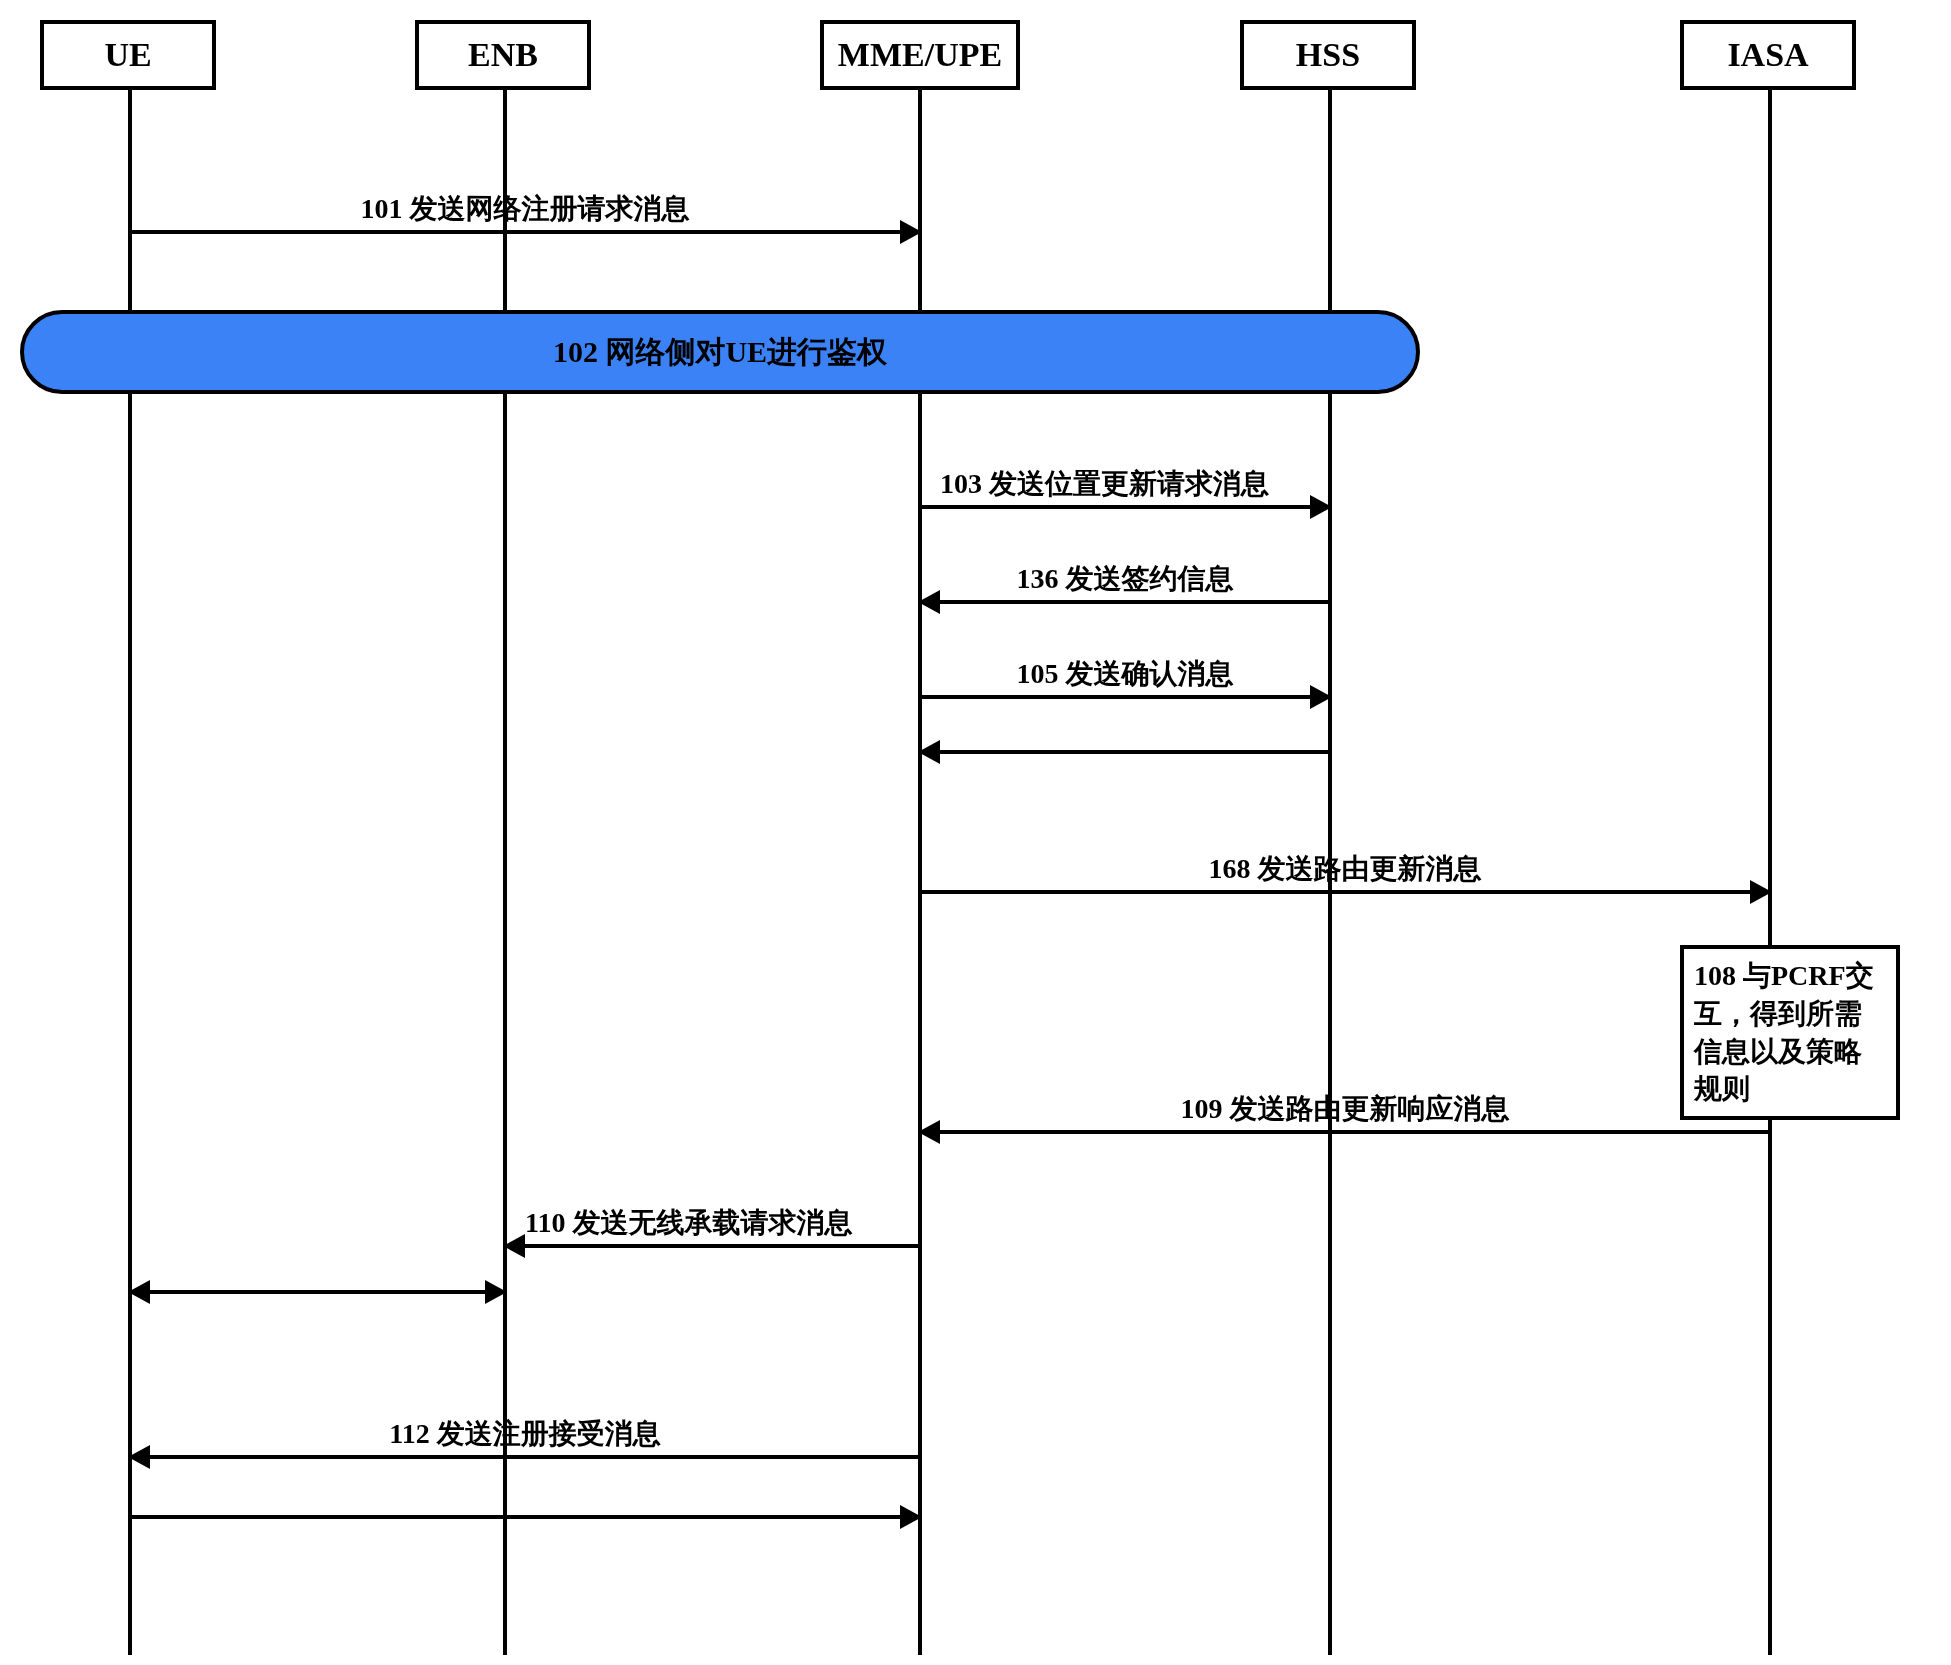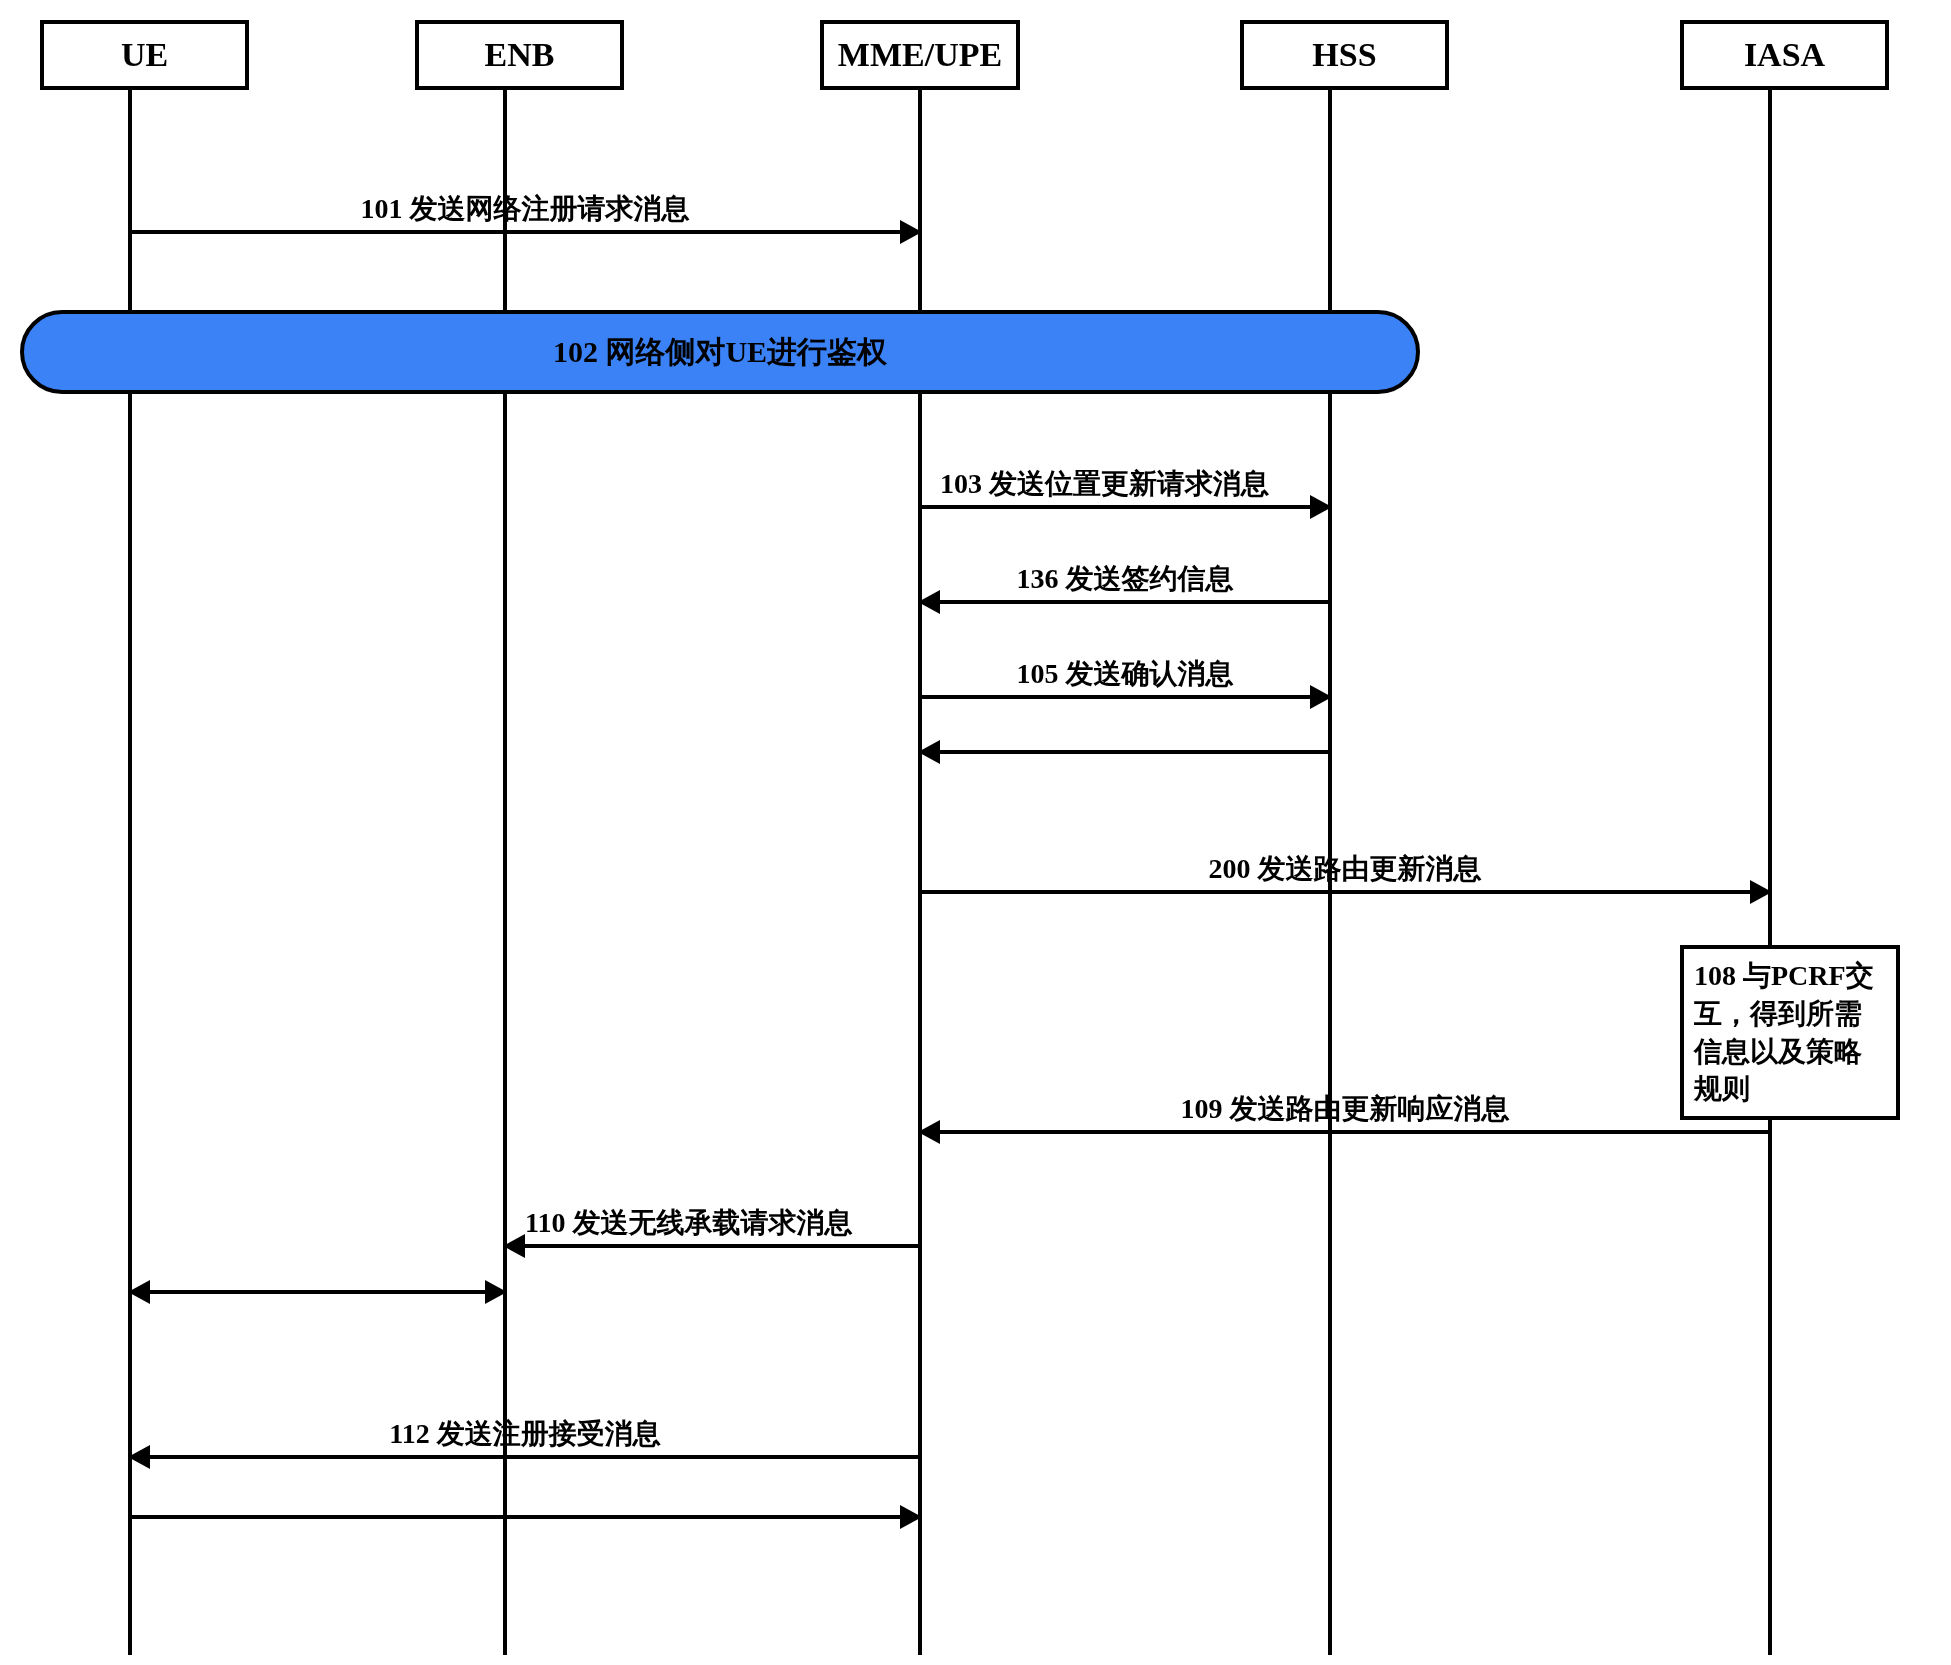--- a/index.html
+++ b/index.html
@@ -7,21 +7,21 @@
       width: 1951px;
       height: 1665px;
       font-family: "SimSun", "宋体", serif;
       font-weight: bold;
       background: white;
       position: relative;
     }
     .participant-box {
       position: absolute;
       top: 20px;
-      width: 209px;
+      width: 176px;
       height: 70px;
       border: 4px solid black;
       display: flex;
       align-items: center;
       justify-content: center;
       font-size: 34px;
       background: white;
       z-index: 10;
     }
     .lifeline {
@@ -152,21 +152,21 @@
 <div class="message-group" style="top:655px; left:920px; width:410px;">
   <div class="message-label" style="text-align:center;">105 发送确认消息</div>
   <div class="arrow-line arrow-right"></div>
 </div>
 
 <div class="message-group" style="top:750px; left:920px; width:410px;">
   <div class="arrow-line arrow-left"></div>
 </div>
 
 <div class="message-group" style="top:850px; left:920px; width:850px;">
-  <div class="message-label" style="text-align:center;">200 发送路由更新消息</div>
+  <div class="message-label" style="text-align:center;">168 发送路由更新消息</div>
   <div class="arrow-line arrow-right"></div>
 </div>
 
 <div class="note-box" style="top:945px; left:1680px; width:220px;">
   <span>108 与PCRF交互，得到所需信息以及策略规则</span>
 </div>
 
 <div class="message-group" style="top:1090px; left:920px; width:850px;">
   <div class="message-label" style="text-align:center;">109 发送路由更新响应消息</div>
   <div class="arrow-line arrow-left"></div>

